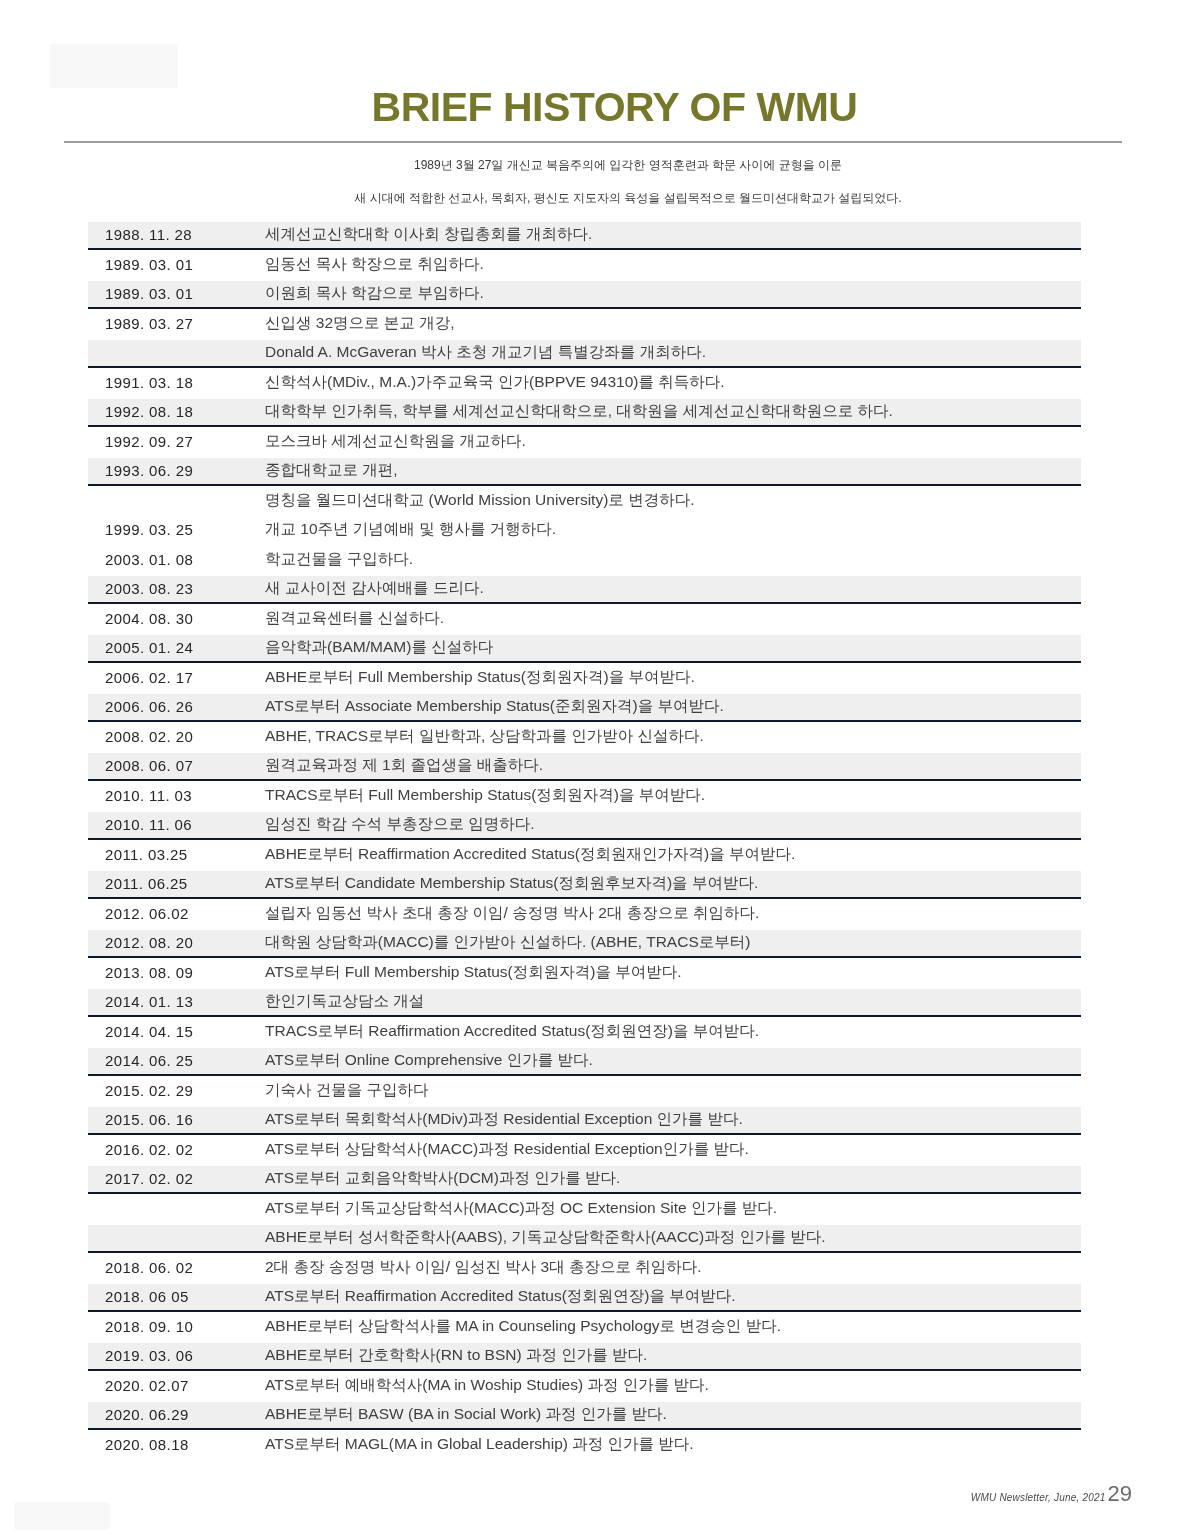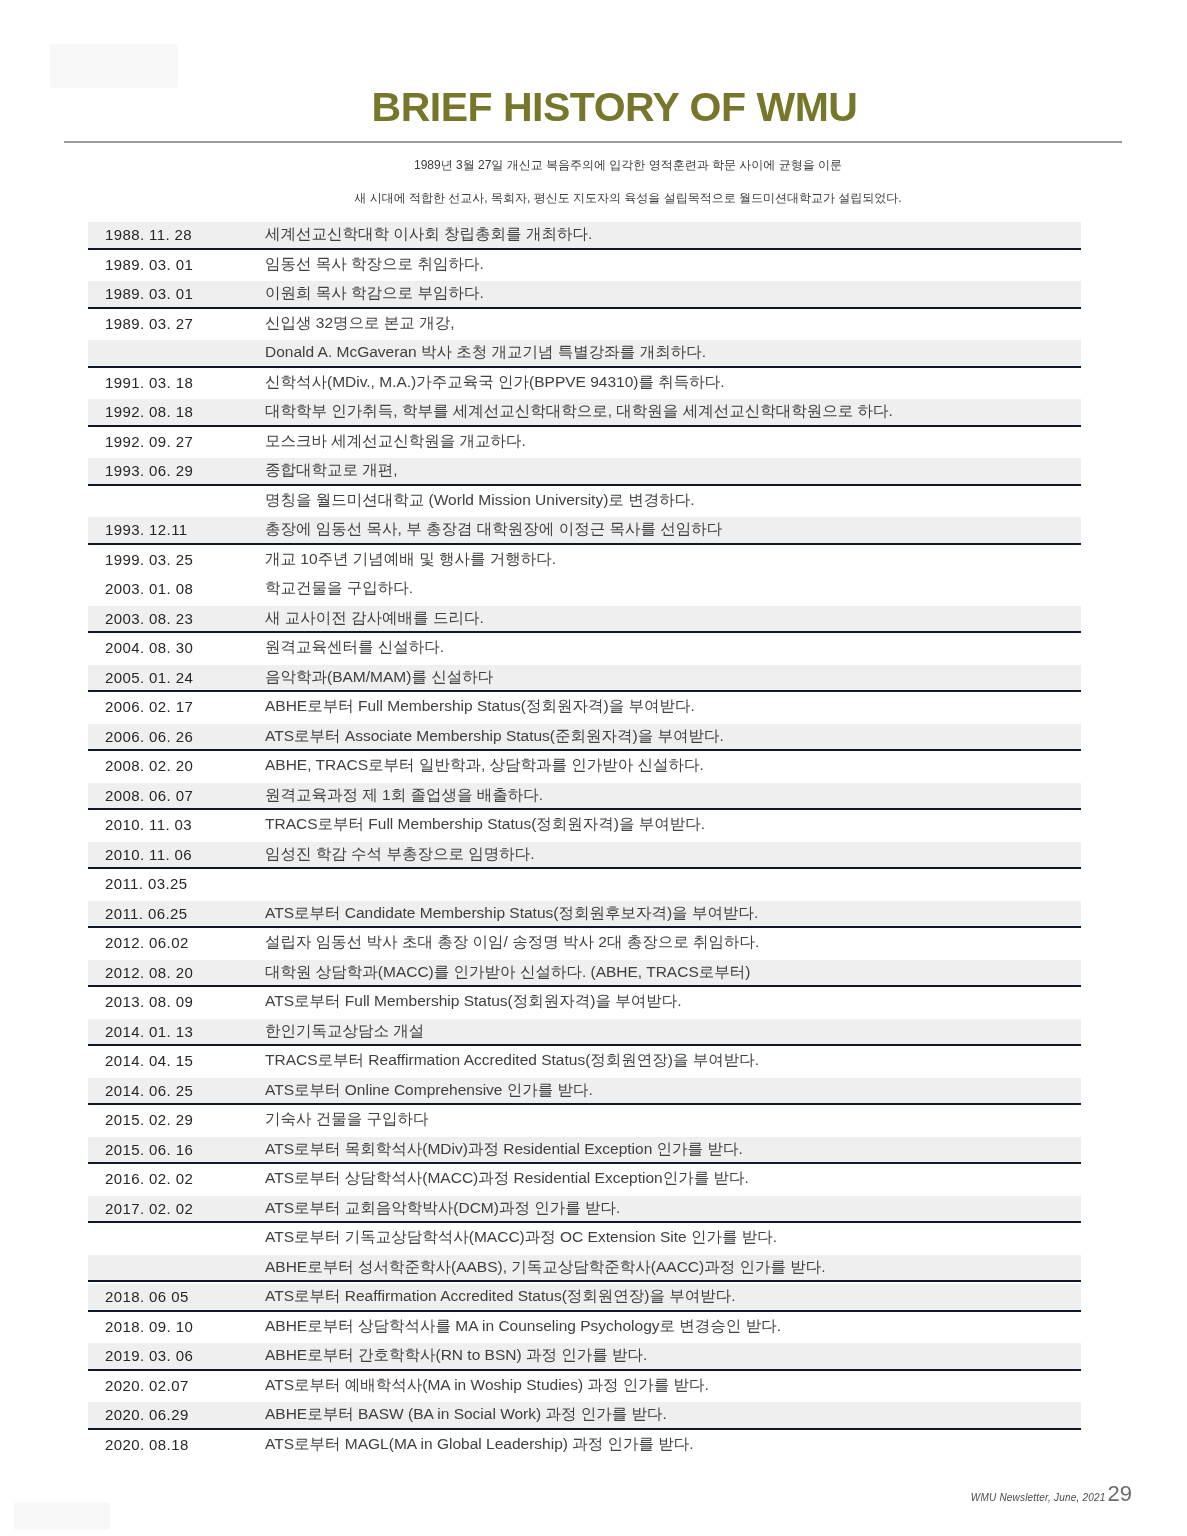--- a/index.html
+++ b/index.html
@@ -121,24 +121,20 @@
     <div class="cell-desc">모스크바 세계선교신학원을 개교하다.</div>
   </div>
     <div class="row shaded">
     <div class="cell-date">1993. 06. 29</div>
     <div class="cell-desc">종합대학교로 개편,</div>
   </div>
     <div class="row">
     <div class="cell-date"></div>
     <div class="cell-desc">명칭을 월드미션대학교 (World Mission University)로 변경하다.</div>
   </div>
-    <div class="row shaded">
-    <div class="cell-date">1993. 12.11</div>
-    <div class="cell-desc">총장에 임동선 목사, 부 총장겸 대학원장에 이정근 목사를 선임하다</div>
-  </div>
     <div class="row">
     <div class="cell-date">1999. 03. 25</div>
     <div class="cell-desc">개교 10주년 기념예배 및 행사를 거행하다.</div>
   </div>
     <div class="row">
     <div class="cell-date">2003. 01. 08</div>
     <div class="cell-desc">학교건물을 구입하다.</div>
   </div>
     <div class="row shaded">
     <div class="cell-date">2003. 08. 23</div>
@@ -171,20 +167,21 @@
     <div class="row">
     <div class="cell-date">2010. 11. 03</div>
     <div class="cell-desc">TRACS로부터 Full Membership Status(정회원자격)을 부여받다.</div>
   </div>
     <div class="row shaded">
     <div class="cell-date">2010. 11. 06</div>
     <div class="cell-desc">임성진 학감 수석 부총장으로 임명하다.</div>
   </div>
     <div class="row">
     <div class="cell-date">2011. 03.25</div>
+    <div class="cell-desc">ABHE로부터 Reaffirmation Accredited Status(정회원재인가자격)을 부여받다.</div>
   </div>
     <div class="row shaded">
     <div class="cell-date">2011. 06.25</div>
     <div class="cell-desc">ATS로부터 Candidate Membership Status(정회원후보자격)을 부여받다.</div>
   </div>
     <div class="row">
     <div class="cell-date">2012. 06.02</div>
     <div class="cell-desc">설립자 임동선 박사 초대 총장 이임/ 송정명 박사 2대 총장으로 취임하다.</div>
   </div>
     <div class="row shaded">
@@ -223,20 +220,24 @@
     <div class="cell-date">2017. 02. 02</div>
     <div class="cell-desc">ATS로부터 교회음악학박사(DCM)과정 인가를 받다.</div>
   </div>
     <div class="row">
     <div class="cell-date"></div>
     <div class="cell-desc">ATS로부터 기독교상담학석사(MACC)과정 OC Extension Site 인가를 받다.</div>
   </div>
     <div class="row shaded">
     <div class="cell-date"></div>
     <div class="cell-desc">ABHE로부터 성서학준학사(AABS), 기독교상담학준학사(AACC)과정 인가를 받다.</div>
+  </div>
+    <div class="row">
+    <div class="cell-date">2018. 06. 02</div>
+    <div class="cell-desc">2대 총장 송정명 박사 이임/ 임성진 박사 3대 총장으로 취임하다.</div>
   </div>
     <div class="row shaded">
     <div class="cell-date">2018. 06 05</div>
     <div class="cell-desc">ATS로부터 Reaffirmation Accredited Status(정회원연장)을 부여받다.</div>
   </div>
     <div class="row">
     <div class="cell-date">2018. 09. 10</div>
     <div class="cell-desc">ABHE로부터 상담학석사를 MA in Counseling Psychology로 변경승인 받다.</div>
   </div>
     <div class="row shaded">

